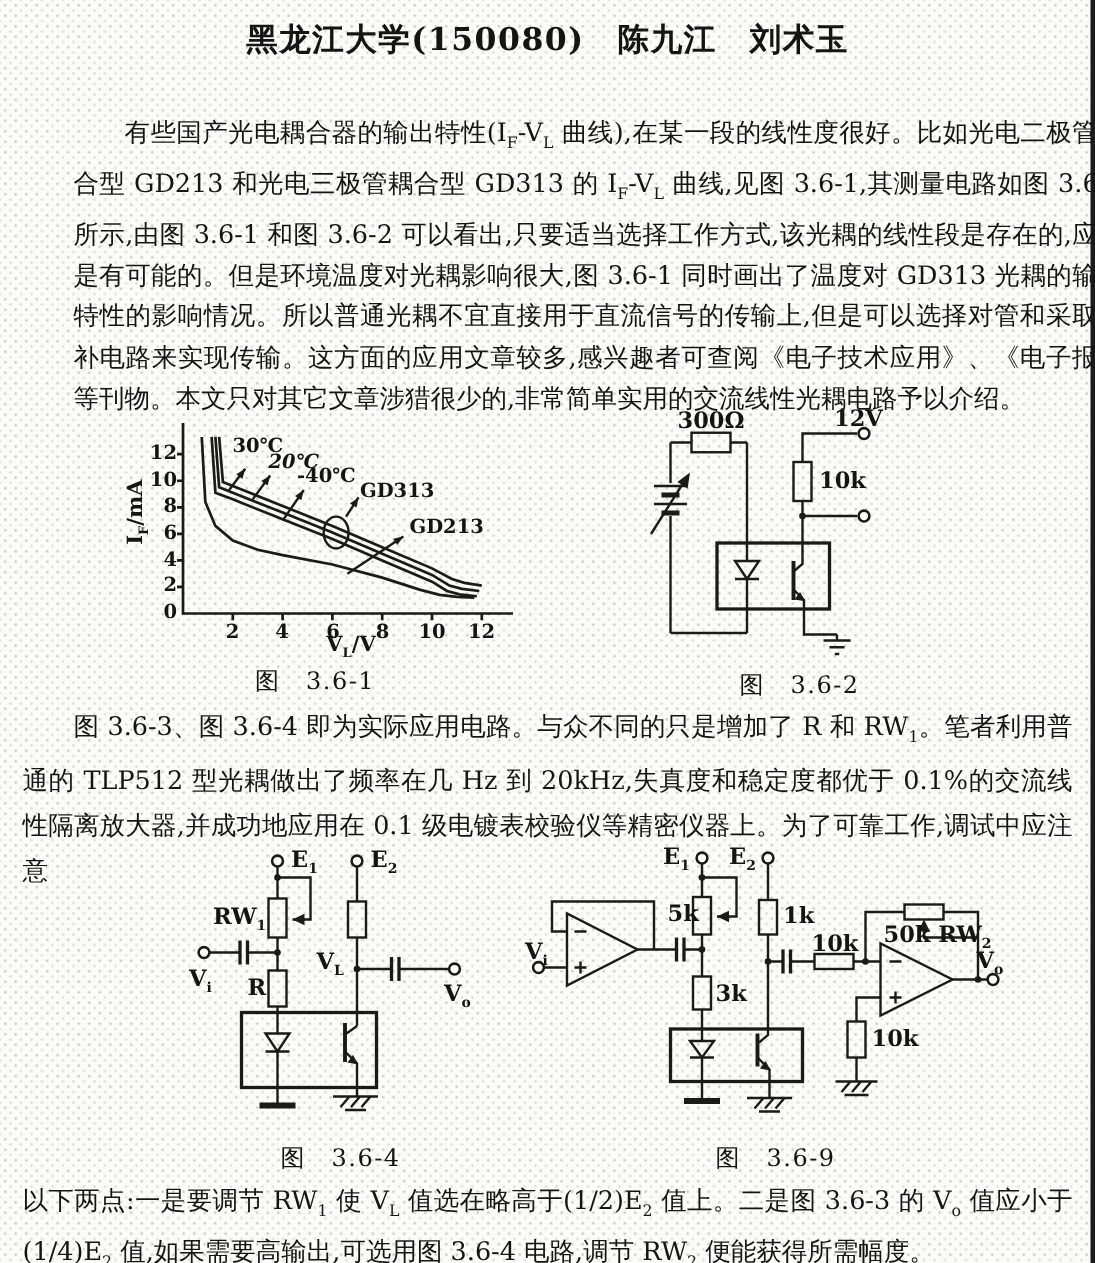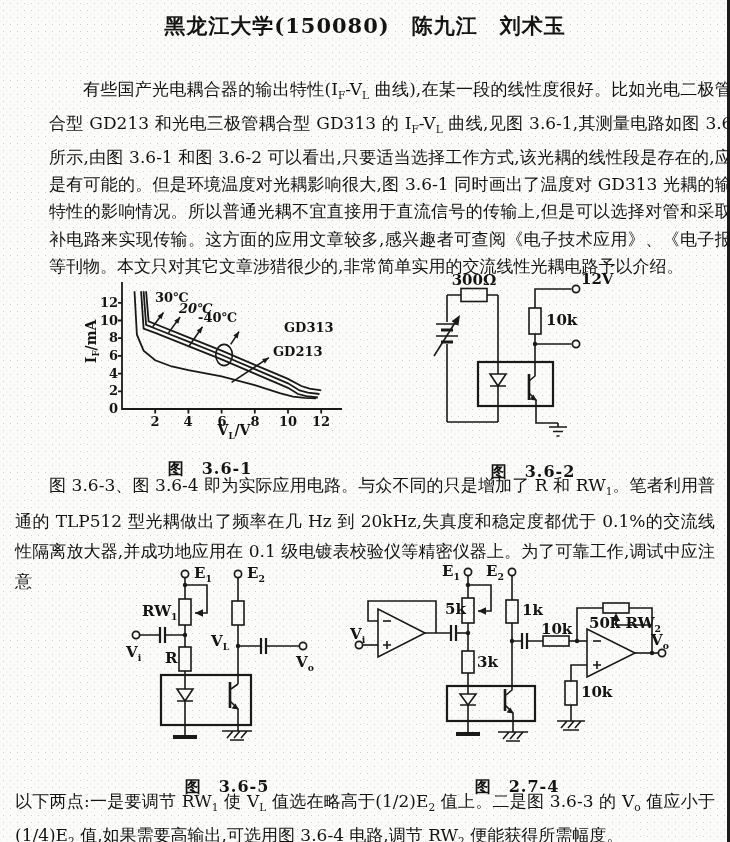--- a/index.html
+++ b/index.html
@@ -35,21 +35,21 @@
   }
   .lbl.small{font-size:13px;}
   .tick{
     position:absolute;font-size:13px;font-weight:700;line-height:1;
   }
   .tick.y{width:24px;text-align:right;}
   .tick.x{width:22px;text-align:center;}
   .axis-label{position:absolute;font-size:14px;font-weight:700;white-space:nowrap;}
   .fig-caption{
     position:absolute;width:150px;text-align:center;
-    font-size:16px;font-weight:700;letter-spacing:1px;margin-top:15px;
+    font-size:16px;font-weight:400;letter-spacing:1px;
   }
   sub{font-size:.62em;}
   .edge-line{position:absolute;right:0;top:0;width:3px;height:842px;background:#1c1c1c;}
 </style>
 </head>
 <body>
 
 <div class="edge-line"></div>
 
 <div class="abs title">黑龙江大学(150080)　陈九江　刘术玉</div>
@@ -90,21 +90,21 @@
   <span class="tick x" style="left:107px;top:139px;">4</span>
   <span class="tick x" style="left:141px;top:139px;">6</span>
   <span class="tick x" style="left:174px;top:139px;">8</span>
   <span class="tick x" style="left:207px;top:139px;">10</span>
   <span class="tick x" style="left:240px;top:139px;">12</span>
   <span class="axis-label" style="left:-8px;top:56px;width:60px;text-align:center;transform:rotate(-90deg);">I<sub>F</sub>/mA</span>
   <span class="axis-label" style="left:134px;top:146px;width:60px;text-align:center;">V<sub>L</sub>/V</span>
   <span class="lbl small" style="left:85px;top:15px;">30℃</span>
   <span class="lbl small" style="left:109px;top:26px;font-style:italic;">20℃</span>
   <span class="lbl small" style="left:128px;top:35px;">-40℃</span>
-  <span class="lbl small" style="left:170px;top:45px;margin-left:44px;">GD313</span>
+  <span class="lbl small" style="left:170px;top:45px;">GD313</span>
   <span class="lbl small" style="left:203px;top:69px;">GD213</span>
 </div>
 
 <div class="fig" style="left:390px;top:272px;width:340px;height:168px;">
   <svg width="340" height="168" viewBox="0 0 340 168">
     <g stroke="#1a1a1a" stroke-width="1.6" fill="none">
       <path d="M57,23 H71 M97,23 H108 M108,23 V90"></path>
       <rect x="71" y="16.5" width="26" height="13"></rect>
       <path d="M57,23 V50 M57,72 V150 M57,150 H108 M108,134 V150"></path>
       <g>
@@ -131,21 +131,21 @@
       <path d="M70,43 L68.4,53.7 L61.6,49.3 Z"></path>
       <path d="M146.8,128.8 L139.6,127.6 L143.4,122.6 Z"></path>
       <circle cx="145" cy="72" r="2.2"></circle>
     </g>
     <g fill="#fbfbf9" stroke="#1a1a1a" stroke-width="1.7">
       <circle cx="186" cy="17" r="3.6"></circle>
       <circle cx="186" cy="72" r="3.6"></circle>
     </g>
   </svg>
   <span class="lbl" style="left:60px;top:1px;width:48px;text-align:center;">300Ω</span>
-  <span class="lbl" style="left:166px;top:0px;margin-left:25px;">12V</span>
+  <span class="lbl" style="left:166px;top:0px;">12V</span>
   <span class="lbl" style="left:156px;top:41px;">10k</span>
 </div>
 
 <span class="fig-caption" style="left:135px;top:444px;">图　3.6-1</span>
 <span class="fig-caption" style="left:458px;top:447px;">图　3.6-2</span>
 
 <div class="abs para indent p2">图 3.6-3、图 3.6-4 即为实际应用电路。与众不同的只是增加了 R 和 RW<sub>1</sub>。笔者利用普通的 TLP512 型光耦做出了频率在几 Hz 到 20kHz,失真度和稳定度都优于 0.1%的交流线性隔离放大器,并成功地应用在 0.1 级电镀表校验仪等精密仪器上。为了可靠工作,调试中应注意</div>
 
 <div class="fig" style="left:118px;top:563px;width:225px;height:198px;">
   <svg width="225" height="198" viewBox="0 0 225 198">
@@ -282,16 +282,16 @@
   <span class="lbl" style="left:141px;top:1px;">E<sub>2</sub></span>
   <span class="lbl" style="left:100px;top:39px;">5k</span>
   <span class="lbl" style="left:132px;top:92px;">3k</span>
   <span class="lbl" style="left:177px;top:40px;">1k</span>
   <span class="lbl" style="left:196px;top:59px;">10k</span>
   <span class="lbl" style="left:244px;top:24px;margin-top:29px;">50k RW<sub>2</sub></span>
   <span class="lbl" style="left:236px;top:122px;">10k</span>
   <span class="lbl" style="left:306px;top:70px;">V<sub>o</sub></span>
 </div>
 
-<span class="fig-caption" style="left:152px;top:762px;">图　3.6-5</span>
-<span class="fig-caption" style="left:442px;top:762px;">图　2.7-4</span>
+<span class="fig-caption" style="left:152px;top:762px;">图　3.6-4</span>
+<span class="fig-caption" style="left:442px;top:762px;">图　3.6-9</span>
 
 <div class="abs para p3">以下两点:一是要调节 RW<sub>1</sub> 使 V<sub>L</sub> 值选在略高于(1/2)E<sub>2</sub> 值上。二是图 3.6-3 的 V<sub>o</sub> 值应小于(1/4)E<sub>2</sub> 值,如果需要高输出,可选用图 3.6-4 电路,调节 RW<sub>2</sub> 便能获得所需幅度。</div>
 
 </body></html>

